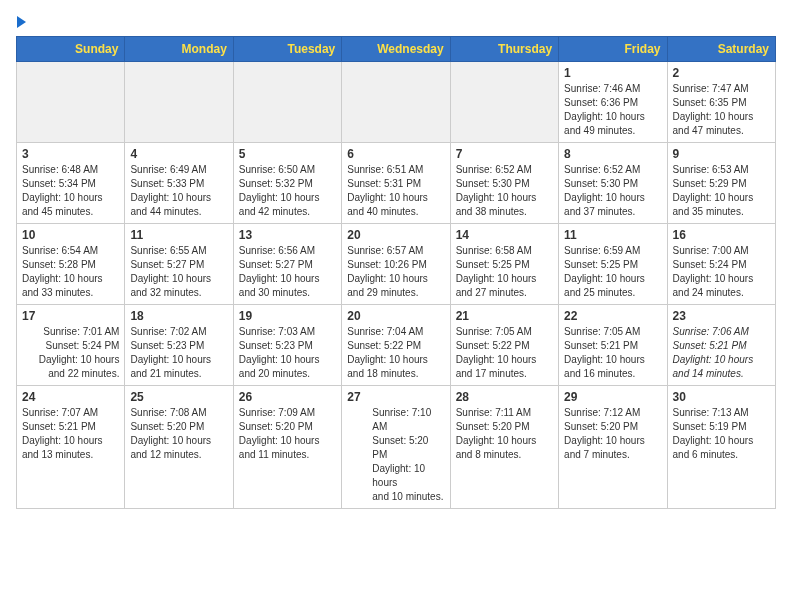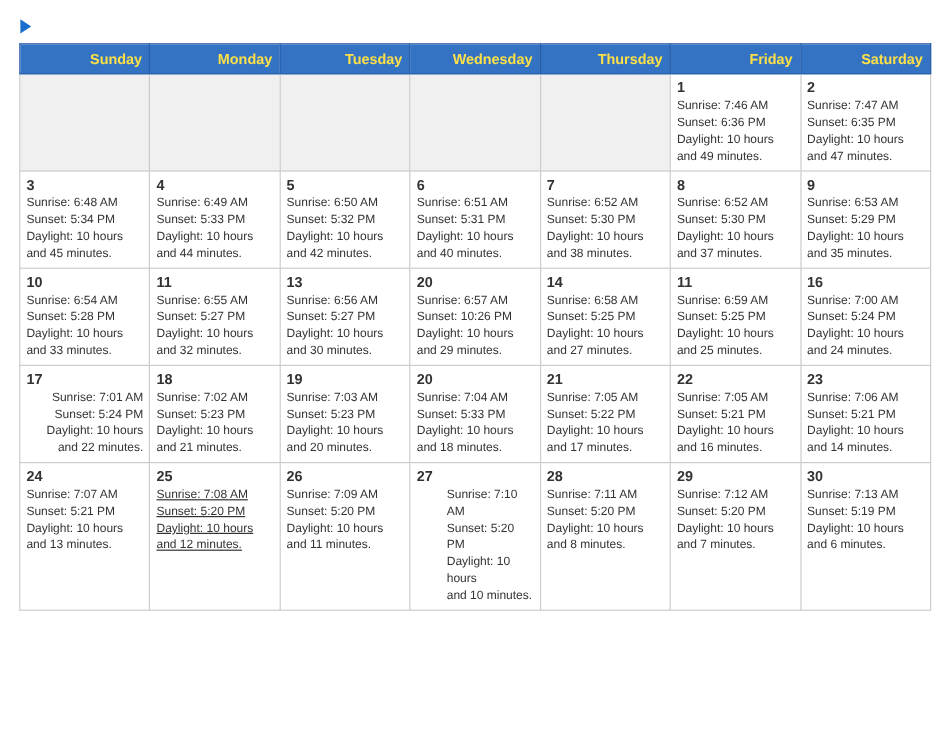--- a/index.html
+++ b/index.html
@@ -267,57 +267,57 @@
         <td>
           <div class="day-number">19</div>
           <div class="day-info" style="white-space: pre-line;">Sunrise: 7:03 AM
 Sunset: 5:23 PM
 Daylight: 10 hours
 and 20 minutes.</div>
         </td>
         <td>
           <div class="day-number">20</div>
           <div class="day-info" style="white-space: pre-line;">Sunrise: 7:04 AM
-Sunset: 5:33 PM
+Sunset: 5:22 PM
 Daylight: 10 hours
 and 18 minutes.</div>
         </td>
         <td>
           <div class="day-number">21</div>
           <div class="day-info" style="white-space: pre-line;">Sunrise: 7:05 AM
 Sunset: 5:22 PM
 Daylight: 10 hours
 and 17 minutes.</div>
         </td>
         <td>
           <div class="day-number">22</div>
           <div class="day-info" style="white-space: pre-line;">Sunrise: 7:05 AM
 Sunset: 5:21 PM
 Daylight: 10 hours
 and 16 minutes.</div>
         </td>
         <td>
           <div class="day-number">23</div>
-          <div class="day-info" style="white-space: pre-line;">Sunrise: 7:06 AM
+          <div class="day-info" style="white-space: pre-line; font-style: italic;">Sunrise: 7:06 AM
 Sunset: 5:21 PM
 Daylight: 10 hours
 and 14 minutes.</div>
         </td>
       </tr>
       <tr>
         <td>
           <div class="day-number">24</div>
           <div class="day-info" style="white-space: pre-line;">Sunrise: 7:07 AM
 Sunset: 5:21 PM
 Daylight: 10 hours
 and 13 minutes.</div>
         </td>
         <td>
           <div class="day-number">25</div>
-          <div class="day-info" style="white-space: pre-line; text-decoration: underline;">Sunrise: 7:08 AM
+          <div class="day-info" style="white-space: pre-line;">Sunrise: 7:08 AM
 Sunset: 5:20 PM
 Daylight: 10 hours
 and 12 minutes.</div>
         </td>
         <td>
           <div class="day-number">26</div>
           <div class="day-info" style="white-space: pre-line;">Sunrise: 7:09 AM
 Sunset: 5:20 PM
 Daylight: 10 hours
 and 11 minutes.</div>

